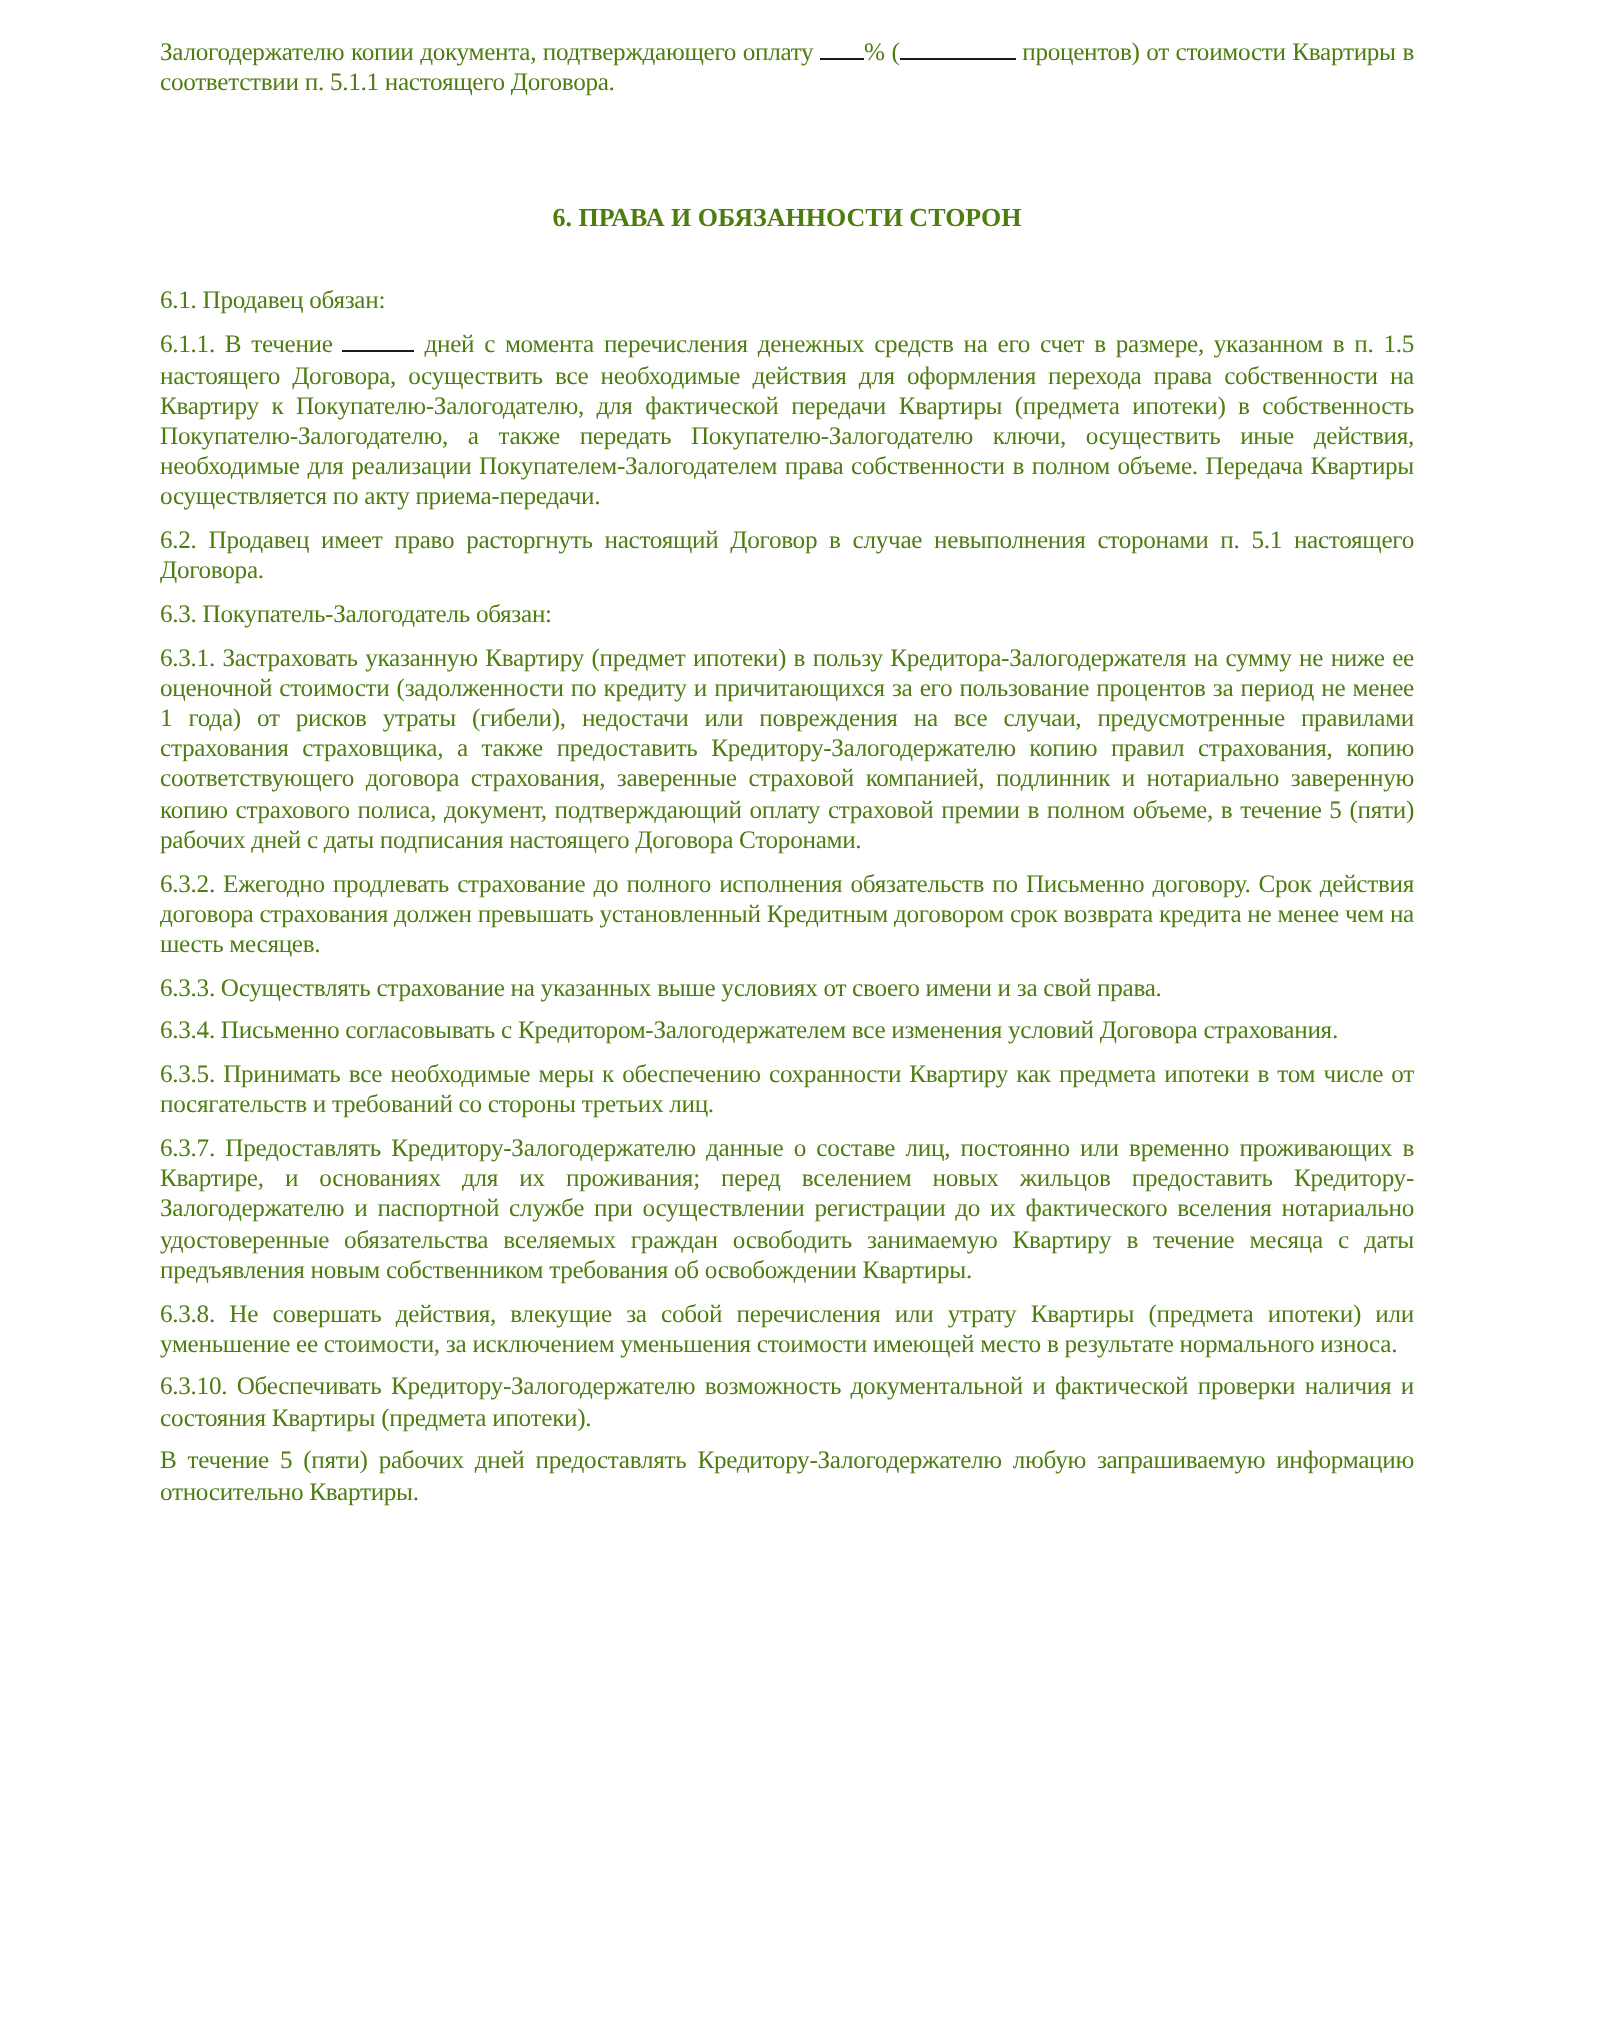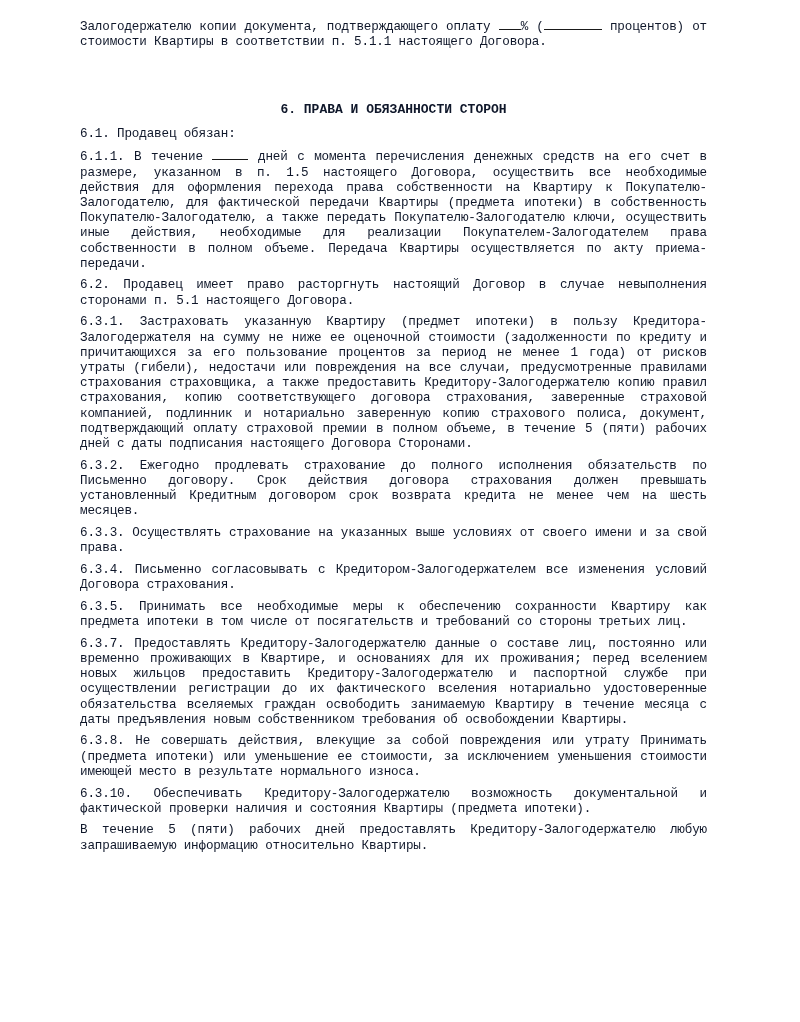--- a/index.html
+++ b/index.html
@@ -1,46 +1,47 @@
 <!DOCTYPE html>
 <html><head>
 <meta charset="utf-8">
 <style>
   html, body { margin: 0; padding: 0; background: #ffffff; }
   body { width: 800px; height: 1022px; overflow: hidden; position: relative; }
   .page {
     position: absolute; left: 80px; top: 18px; width: 627px;
-    font-family: Liberation Mono, monospace;
-    font-size: 12.6px; line-height: 15.2px; color: #0f172a;
+    font-family: Liberation Serif, serif;
+    font-size: 12.6px; line-height: 15.2px; color: #4d7c0f;
     letter-spacing: -0.15px;
   }
   .p { margin: 0 0 6.5px 0; text-align: justify; }
   .heading {
     text-align: center; font-weight: bold; font-size: 13px;
-    margin: 52px 0 9px 0; letter-spacing: 0;
+    margin: 52px 0 26px 0; letter-spacing: 0;
   }
   .blank { display: inline-block; border-bottom: 1px solid #1a1a1a; height: 11px; vertical-align: baseline; }
 </style>
 </head>
 <body>
 
 <div class="page">
 
   <p class="p"><span>Залогодержателю копии документа, подтверждающего оплату </span><span class="blank" style="width:22px"></span><span>% (</span><span class="blank" style="width:58px"></span><span> процентов) от стоимости Квартиры в соответствии п. 5.1.1 настоящего Договора.</span></p>
 
   <div class="heading">6. ПРАВА И ОБЯЗАННОСТИ СТОРОН</div>
 
   <p class="p">6.1. Продавец обязан:</p>
 
   <p class="p"><span>6.1.1. В течение </span><span class="blank" style="width:36px"></span><span> дней с момента перечисления денежных средств на его счет в размере, указанном в п. 1.5 настоящего Договора, осуществить все необходимые действия для оформления перехода права собственности на Квартиру к Покупателю-Залогодателю, для фактической передачи Квартиры (предмета ипотеки) в собственность Покупателю-Залогодателю, а также передать Покупателю-Залогодателю ключи, осуществить иные действия, необходимые для реализации Покупателем-Залогодателем права собственности в полном объеме. Передача Квартиры осуществляется по акту приема-передачи.</span></p>
 
   <p class="p">6.2. Продавец имеет право расторгнуть настоящий Договор в случае невыполнения сторонами п. 5.1 настоящего Договора.</p>
+  <p class="p">6.3. Покупатель-Залогодатель обязан:</p>
   <p class="p">6.3.1. Застраховать указанную Квартиру (предмет ипотеки) в пользу Кредитора-Залогодержателя на сумму не ниже ее оценочной стоимости (задолженности по кредиту и причитающихся за его пользование процентов за период не менее 1 года) от рисков утраты (гибели), недостачи или повреждения на все случаи, предусмотренные правилами страхования страховщика, а также предоставить Кредитору-Залогодержателю копию правил страхования, копию соответствующего договора страхования, заверенные страховой компанией, подлинник и нотариально заверенную копию страхового полиса, документ, подтверждающий оплату страховой премии в полном объеме, в течение 5 (пяти) рабочих дней с даты подписания настоящего Договора Сторонами.</p>
   <p class="p">6.3.2. Ежегодно продлевать страхование до полного исполнения обязательств по Письменно договору. Срок действия договора страхования должен превышать установленный Кредитным договором срок возврата кредита не менее чем на шесть месяцев.</p>
   <p class="p">6.3.3. Осуществлять страхование на указанных выше условиях от своего имени и за свой права.</p>
   <p class="p">6.3.4. Письменно согласовывать с Кредитором-Залогодержателем все изменения условий Договора страхования.</p>
   <p class="p">6.3.5. Принимать все необходимые меры к обеспечению сохранности Квартиру как предмета ипотеки в том числе от посягательств и требований со стороны третьих лиц.</p>
   <p class="p">6.3.7. Предоставлять Кредитору-Залогодержателю данные о составе лиц, постоянно или временно проживающих в Квартире, и основаниях для их проживания; перед вселением новых жильцов предоставить Кредитору-Залогодержателю и паспортной службе при осуществлении регистрации до их фактического вселения нотариально удостоверенные обязательства вселяемых граждан освободить занимаемую Квартиру в течение месяца с даты предъявления новым собственником требования об освобождении Квартиры.</p>
-  <p class="p">6.3.8. Не совершать действия, влекущие за собой повреждения или утрату Принимать (предмета ипотеки) или уменьшение ее стоимости, за исключением уменьшения стоимости имеющей место в результате нормального износа.</p>
+  <p class="p">6.3.8. Не совершать действия, влекущие за собой перечисления или утрату Квартиры (предмета ипотеки) или уменьшение ее стоимости, за исключением уменьшения стоимости имеющей место в результате нормального износа.</p>
   <p class="p">6.3.10. Обеспечивать Кредитору-Залогодержателю возможность документальной и фактической проверки наличия и состояния Квартиры (предмета ипотеки).</p>
   <p class="p">В течение 5 (пяти) рабочих дней предоставлять Кредитору-Залогодержателю любую запрашиваемую информацию относительно Квартиры.</p>
 
 </div>
 
 </body></html>

